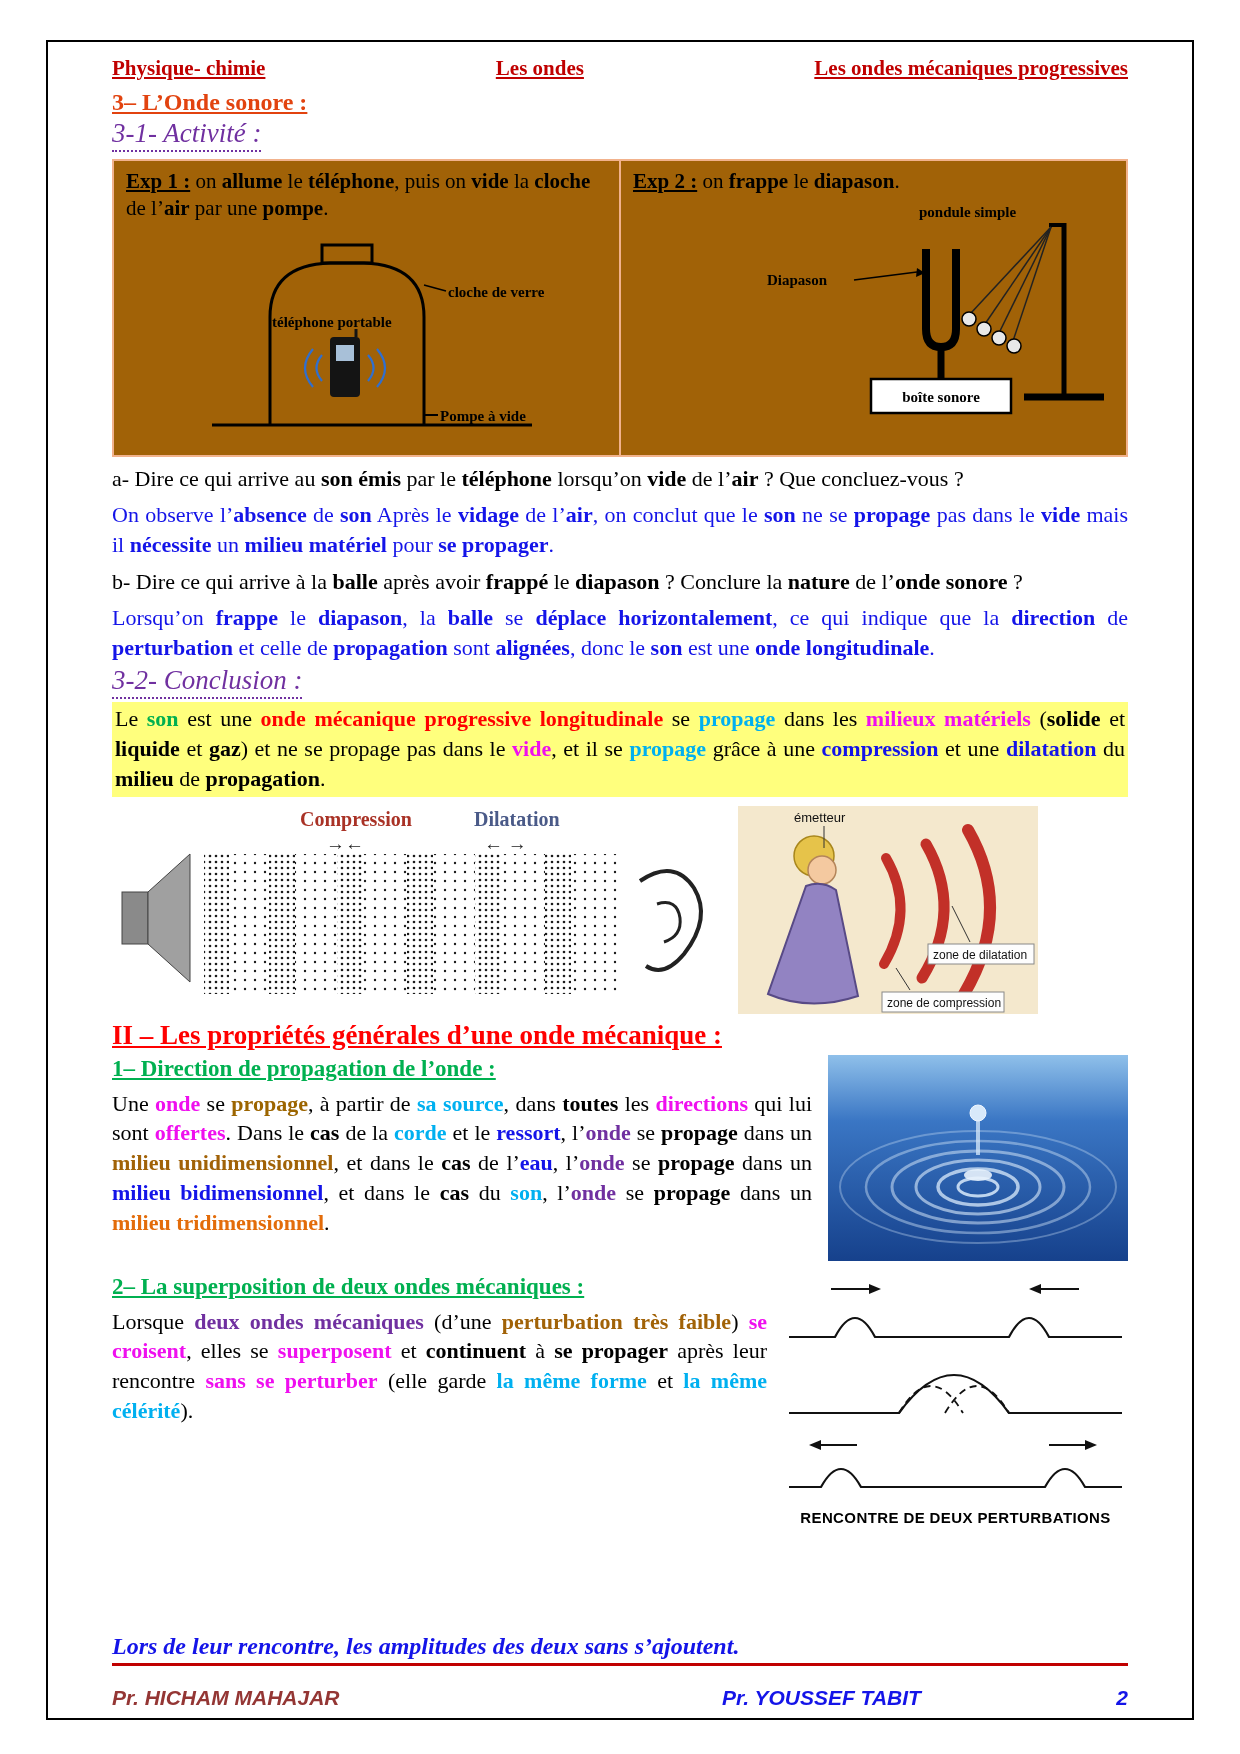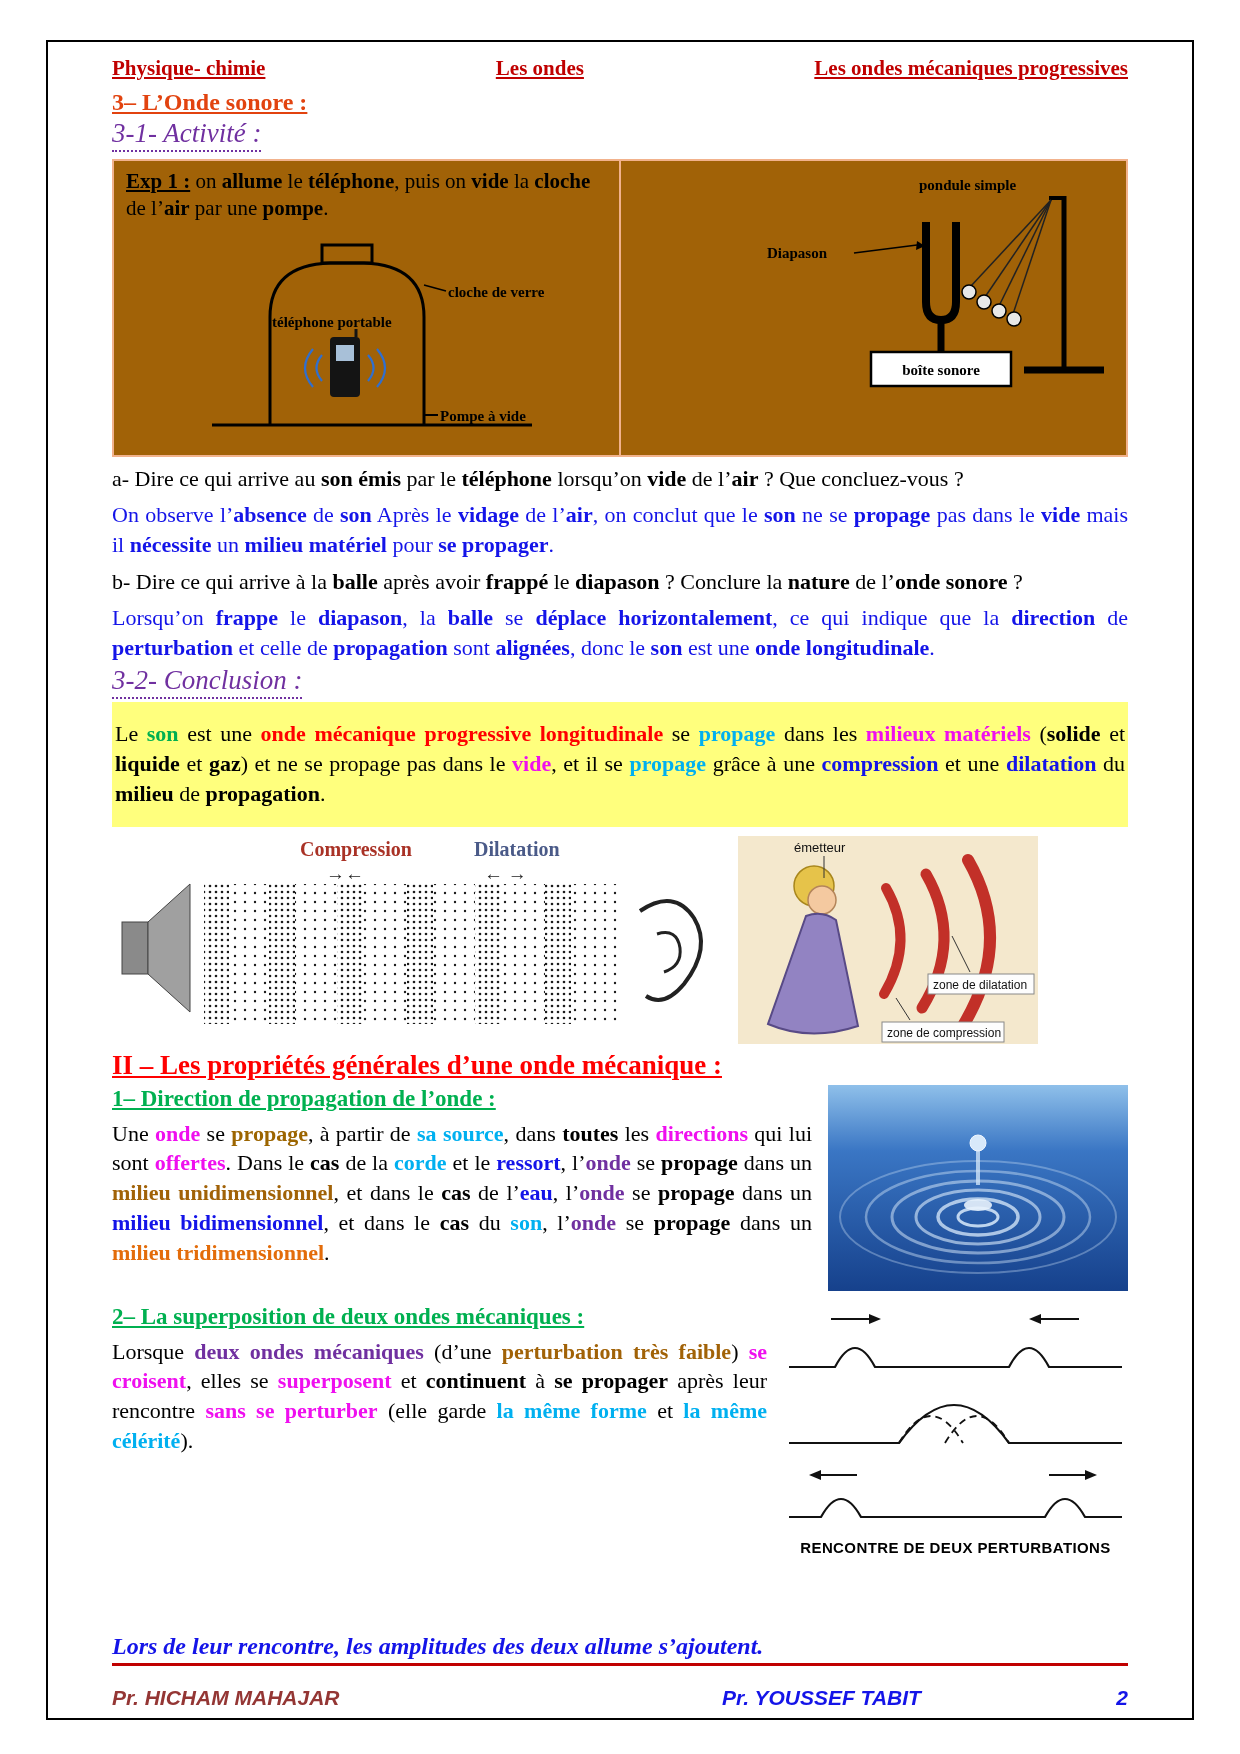--- a/index.html
+++ b/index.html
@@ -16,21 +16,21 @@
   .h-script{color:#7030a0;font-size:27px;font-weight:400;font-style:italic;margin:2px 0 0;}
   .h-script span{display:inline-block;border-bottom:2px dotted #7030a0;padding-bottom:1px;}
 
   .expbox{display:flex;border:2px solid #f2b28c;background:#a16207;margin-top:7px;}
   .expcell{flex:1;padding:7px 12px 4px;}
   .expcell+.expcell{border-left:2px solid #f2b28c;}
   .exptext{font-size:21px;line-height:1.3;margin:0;}
   .expfig{text-align:center;margin-top:2px;}
 
   .para{font-size:22px;line-height:1.35;margin:7px 0 0;text-align:justify;}
-  .ypara{background:#ffff7d;font-size:22px;line-height:1.38;margin:3px 0 0;text-align:justify;padding:17px 3px;}
+  .ypara{background:#ffff7d;font-size:22px;line-height:1.38;margin:3px 0 0;text-align:justify;padding:2px 3px;}
 
   .figrow{display:flex;gap:16px;margin:9px 0 4px;align-items:flex-start;}
 
   .h2main{color:#ff0000;font-size:27px;font-weight:700;margin:6px 0 0;}
   .h2main span{text-decoration:underline;}
   .hgreen{color:#00b050;font-size:23px;font-weight:700;margin:5px 0 0;}
   .hgreen span{text-decoration:underline;}
 
   .subsec{overflow:hidden;}
   .floatfig{float:right;margin:4px 0 4px 16px;}
@@ -99,20 +99,21 @@
               </g>
               <line x1="294" y1="66" x2="272" y2="60" stroke="#000" stroke-width="1.5"></line>
               <text x="296" y="72" class="svgl" font-size="15">cloche de verre</text>
               <text x="120" y="102" class="svgl" font-size="15">téléphone portable</text>
               <line x1="272" y1="190" x2="286" y2="190" stroke="#000" stroke-width="2"></line>
               <text x="288" y="196" class="svgl" font-size="15">Pompe à vide</text>
             </svg>
           </div>
         </div>
         <div class="expcell">
+          <p class="exptext"><span class="s-bu">Exp 2 :</span><span class="s-n">  on </span><span class="s-b">frappe</span><span class="s-n"> le </span><span class="s-b">diapason</span><span class="s-n">.</span></p>
           <div class="expfig">
             <svg width="470" height="222" viewBox="0 0 470 222">
               <text x="280" y="20" class="svgl" font-size="15">pondule simple</text>
               <g>
                 <line x1="425" y1="26" x2="425" y2="200" stroke="#000" stroke-width="5"></line>
                 <line x1="385" y1="200" x2="465" y2="200" stroke="#000" stroke-width="7"></line>
                 <line x1="425" y1="28" x2="410" y2="28" stroke="#000" stroke-width="4"></line>
                 <g stroke="#222" stroke-width="1.5">
                   <line x1="412" y1="30" x2="332" y2="116"></line>
                   <line x1="412" y1="30" x2="346" y2="127"></line>
@@ -260,21 +261,21 @@
             </g>
           </svg>
           <div class="caption">RENCONTRE DE DEUX PERTURBATIONS</div>
         </div>
         <h3 class="hgreen"><span>2– La superposition de deux ondes mécaniques :</span></h3>
         <p class="para"><span class="s-n">Lorsque </span><span class="s-pu">deux ondes mécaniques</span><span class="s-n"> (d’une </span><span class="s-dr">perturbation très faible</span><span class="s-n">) </span><span class="s-mg">se croisent</span><span class="s-n">, elles se </span><span class="s-mg">superposent</span><span class="s-n"> et </span><span class="s-b">continuent</span><span class="s-n"> à </span><span class="s-b">se propager</span><span class="s-n"> après leur rencontre </span><span class="s-mg">sans se perturber</span><span class="s-n"> (elle garde </span><span class="s-cy">la même forme</span><span class="s-n"> et </span><span class="s-cy">la même célérité</span><span class="s-n">).</span></p>
       </div>
 
     </div>
 
-    <div class="note">Lors de leur rencontre, les amplitudes des deux allume s’ajoutent.</div>
+    <div class="note">Lors de leur rencontre, les amplitudes des deux sans s’ajoutent.</div>
 
     <div class="footer">
       <span class="f-left">Pr. HICHAM MAHAJAR</span>
       <span class="f-center">Pr. YOUSSEF TABIT</span>
       <span class="f-page">2</span>
     </div>
   </div>
 </div>
 
 </body></html>

